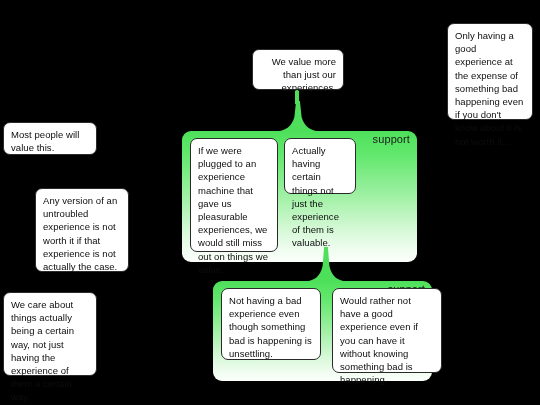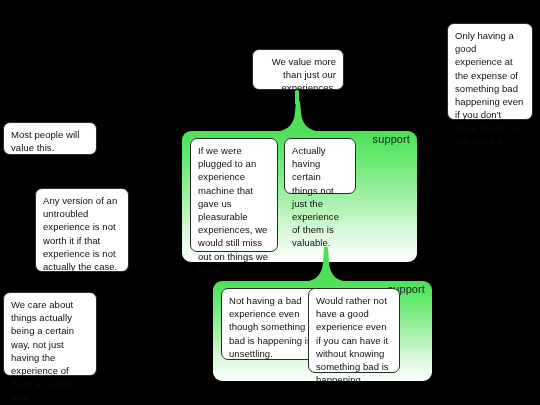--- a/index.html
+++ b/index.html
@@ -104,21 +104,21 @@
   </div>
 
   <div class="group" style="left:213px; top:281px; width:219px; height:100px;">
     <span class="group-label">support</span>
   </div>
 
   <div class="card" style="left:221px; top:288px; width:100px; height:72px;">
     <span>Not having a bad experience even though something bad is happening is unsettling.</span>
   </div>
 
-  <div class="card" style="left:308px; top:288px; width:92px; height:85px;">
+  <div class="card" style="left:332px; top:288px; width:110px; height:85px;">
     <span>Would rather not have a good experience even if you can have it without knowing something bad is happening.</span>
   </div>
 
   <div class="card" style="left:3px; top:122px; width:94px; height:33px;">
     <span>Most people will value this.</span>
   </div>
 
   <div class="card" style="left:3px; top:188px; width:94px; height:84px;margin-left:32px;">
     <span>Any version of an untroubled experience is not worth it if that experience is not actually the case.</span>
   </div>

